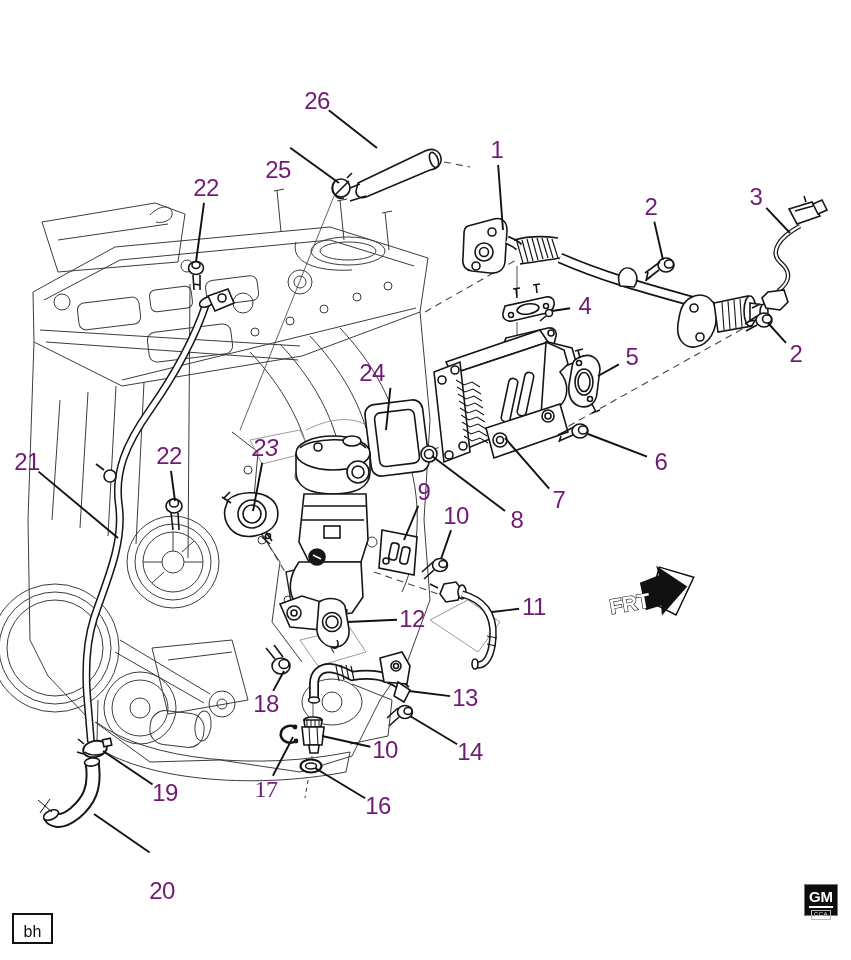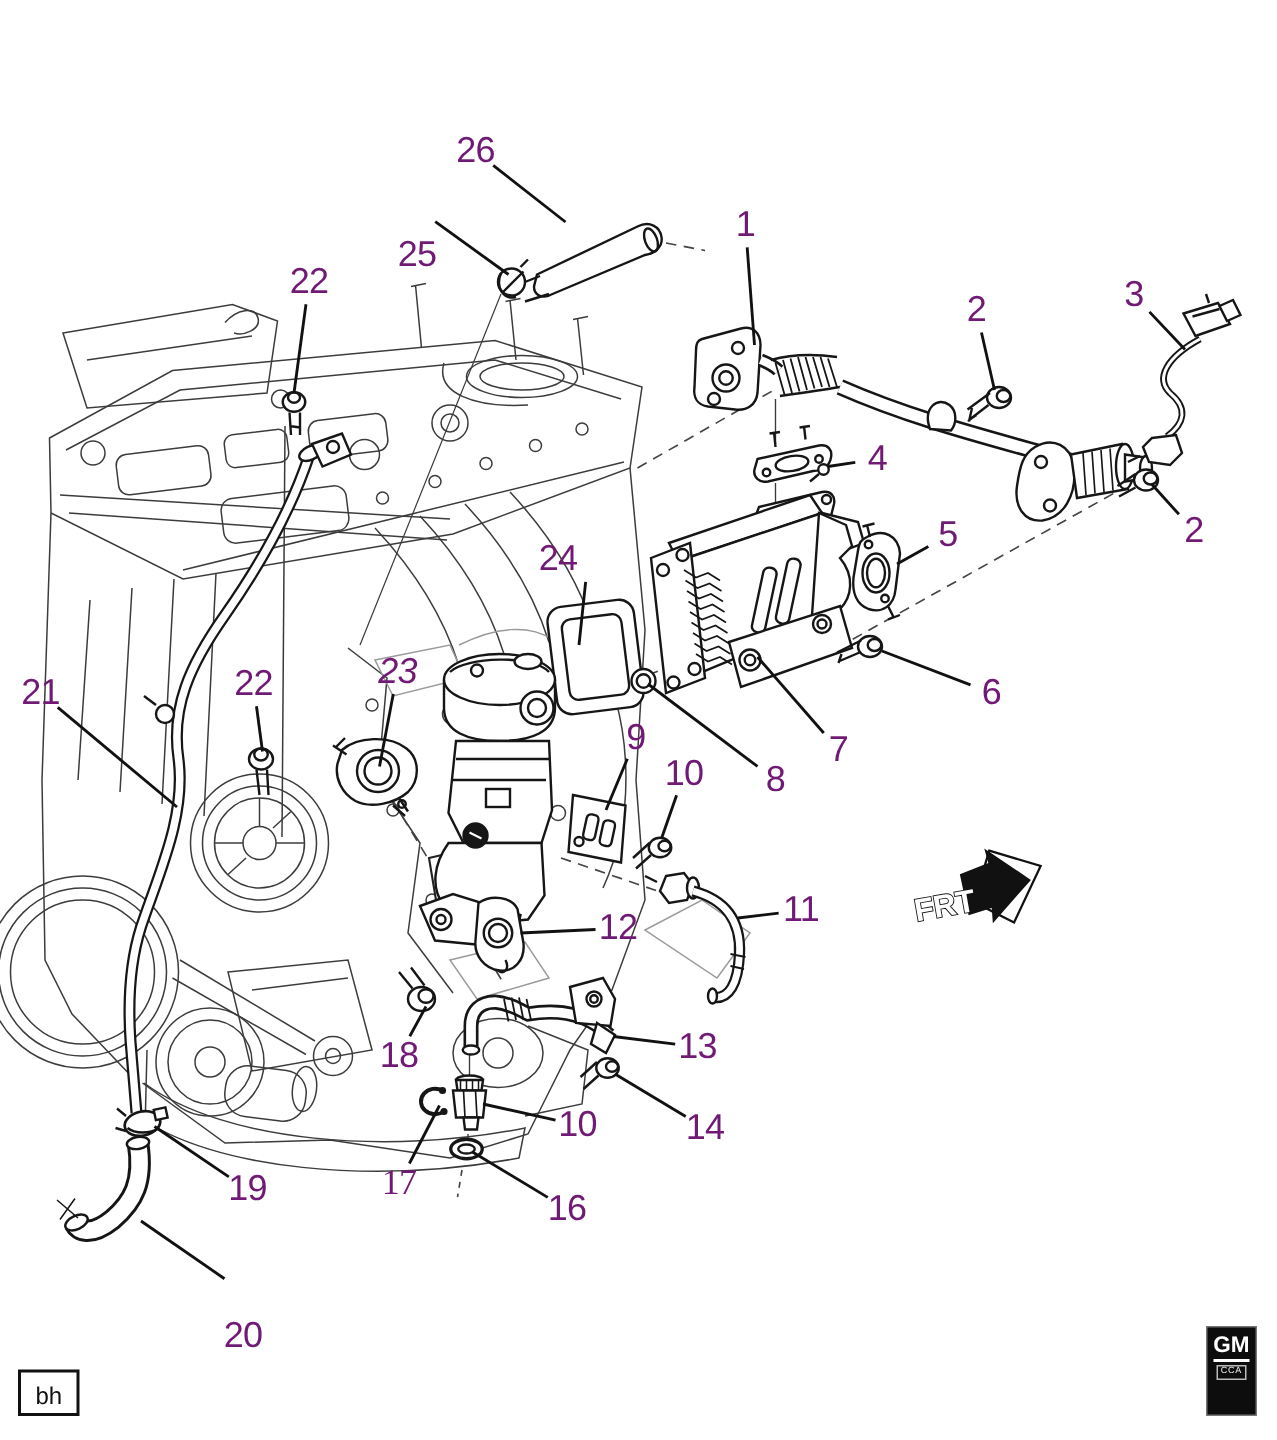--- a/index.html
+++ b/index.html
@@ -7,21 +7,21 @@
          font-family:"Liberation Sans",sans-serif;color:#111;}
   .hdr{position:absolute;top:27px;right:16px;font-size:17px;letter-spacing:.3px;white-space:nowrap;}
   .hdr span{margin-left:10px;}
   #art{position:absolute;left:0;top:0;}
   #leader-svg{position:absolute;left:0;top:0;pointer-events:none;}
   #leader-svg line{stroke:#111;stroke-width:1.9;}
   .callout{position:absolute;transform:translate(-50%,-50%);font-size:24px;line-height:1;
            color:#701a75;letter-spacing:-.5px;}
   .bh{position:absolute;left:12px;top:885px;width:37px;height:26px;border:2.5px solid #111;
       display:flex;align-items:flex-end;justify-content:center;font-size:16px;padding-bottom:1px;box-sizing:content-box;margin-top:28px;}
-  .gm{position:absolute;left:804px;top:884px;width:34px;height:60px;background:#0d0d0d;
+  .gm{position:absolute;left:804px;top:884px;width:34px;height:32px;background:#0d0d0d;
       border:1px solid #777;box-sizing:border-box;}
   .gm-text{display:block;text-align:center;color:#fff;font-weight:bold;font-size:15px;line-height:1.05;margin-top:4px;}
   .gm-bar{height:2px;background:#fff;margin:1px 4px 0;}
   .gm-sub{display:block;text-align:center;color:#eee;font-size:6px;border:1px solid #bbb;margin:2px 6px 0;line-height:1.3;letter-spacing:.5px;}
 </style>
 </head>
 <body>
 
 <div class="stage">
 

